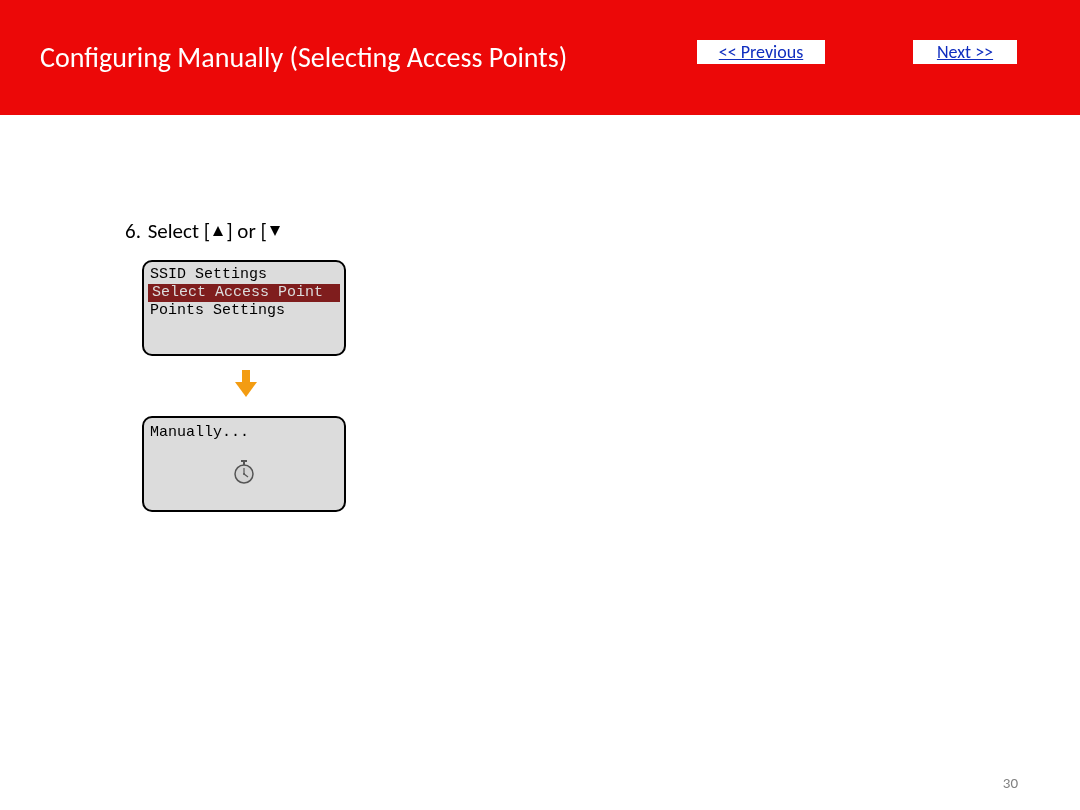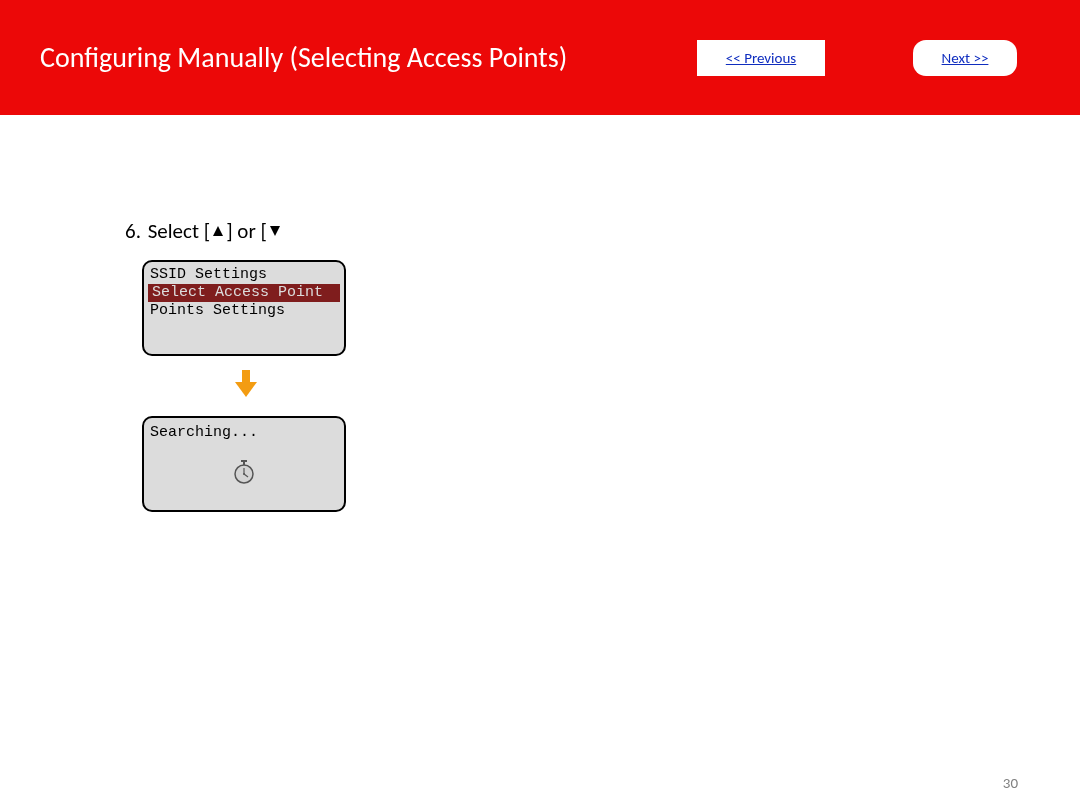--- a/index.html
+++ b/index.html
@@ -20,34 +20,34 @@
       color: #ffffff;
       font-size: 28px;
       font-weight: 400;
       position: absolute;
       left: 40px;
       top: 40px;
     }
     .nav-button {
       position: absolute;
       top: 40px;
-      height: 36px;
+      height: 24px;
       background: #ffffff;
       border: none;
       color: #0f2dbf;
-      font-size: 15px;
+      font-size: 18px;
       text-decoration: underline;
       cursor: pointer;
       font-family: inherit;
       display: flex;
       align-items: center;
       justify-content: center;
     }
     .prev-btn { left: 697px; width: 128px; }
-    .next-btn { left: 913px; width: 104px; border-radius: 13px; }
+    .next-btn { left: 913px; width: 104px; }
     .content-area {
       position: absolute;
       left: 125px;
       top: 218px;
       width: 900px;
     }
     .instruction-line {
       font-size: 21px;
       color: #000000;
       display: flex;
@@ -139,21 +139,21 @@
 
   <div class="arrow-down-wrap">
     <svg width="22" height="28" viewBox="0 0 22 28">
       <rect x="7" y="0" width="8" height="14" fill="#f39c12"></rect>
       <polygon points="0,12 22,12 11,27" fill="#f39c12"></polygon>
       <rect x="7" y="0" width="8" height="14" fill="none" stroke="#c87a00" stroke-width="0"></rect>
     </svg>
   </div>
 
   <div class="lcd-panel lcd-panel-searching">
-    <div class="search-text">Searching...</div>
+    <div class="search-text">Manually...</div>
     <div class="stopwatch-wrap">
       <svg width="22" height="24" viewBox="0 0 22 24">
         <rect x="8" y="0" width="6" height="2" fill="#555"></rect>
         <rect x="10" y="2" width="2" height="3" fill="#555"></rect>
         <circle cx="11" cy="14" r="9" fill="#d4d4d4" stroke="#555" stroke-width="1.5"></circle>
         <line x1="11" y1="14" x2="11" y2="8" stroke="#555" stroke-width="1.2"></line>
         <line x1="11" y1="14" x2="15" y2="17" stroke="#555" stroke-width="1.2"></line>
         <circle cx="11" cy="14" r="1" fill="#555"></circle>
       </svg>
     </div>

